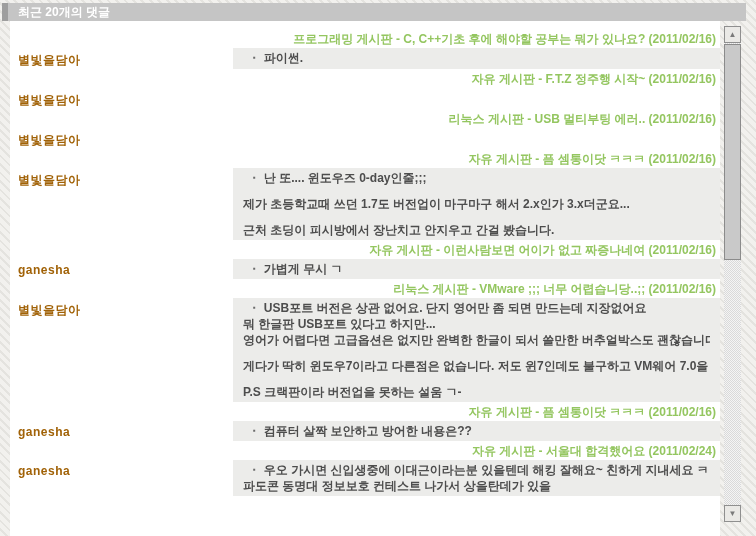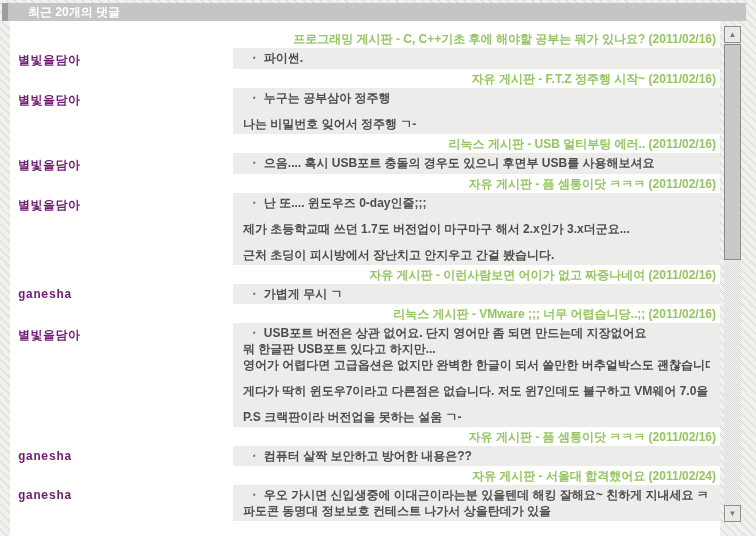--- a/index.html
+++ b/index.html
@@ -5,41 +5,41 @@
   html,body{margin:0;padding:0;}
   body{
     width:756px;height:536px;overflow:hidden;position:relative;
     font-family:"Liberation Sans","DejaVu Sans",sans-serif;
     background:repeating-linear-gradient(45deg,#f2f1ee 0px,#f2f1ee 4px,#e4e3df 4px,#e4e3df 6px);
   }
   
   .titlebar{
     position:absolute;left:2px;top:3px;width:744px;height:18px;
     background:#c5c5c5;color:#ffffff;font-size:12px;font-weight:bold;
-    line-height:18px;box-sizing:border-box;padding-left:26px;
+    line-height:18px;box-sizing:border-box;padding-left:16px;
   }
   .titlebar .accent{
     position:absolute;left:0;top:0;width:6px;height:18px;background:#9e9e9e;
   }
   
   .content{
     position:absolute;left:10px;top:21px;width:710px;height:515px;
     background:#ffffff;overflow:hidden;box-sizing:border-box;padding-top:8px;
   }
   .post-header{
     height:13px;line-height:13px;margin:2px 0 4px 0;
     text-align:right;padding-right:4px;
   }
   .post-header a{
     color:#94c660;font-size:12px;font-weight:bold;text-decoration:none;cursor:pointer;
   }
   .comment-row{display:flex;}
   .author{
     width:223px;box-sizing:border-box;padding:4px 0 0 8px;
-    font-size:12px;font-weight:bold;color:#701a75;letter-spacing:0.5px;font-family:Liberation Mono, monospace;
+    font-size:12px;font-weight:bold;color:#a16207;letter-spacing:0.5px;
   }
   .bubble{
     width:487px;box-sizing:border-box;background:#ececea;
     padding:2px 10px;color:#4d4d4d;font-size:12px;font-weight:bold;
   }
   .c-line{line-height:16px;min-height:16px;white-space:nowrap;overflow:hidden;}
   .c-line.blank{line-height:10px;min-height:10px;}
   .bullet{
     font-size:8px;color:#6b6b6b;margin:0 8px 0 10px;vertical-align:2px;
   }
@@ -85,35 +85,27 @@
     <div class="bubble">
       <div class="c-line"><span class="bullet">▪</span><span>파이썬.</span></div>
     </div>
   </div>
 
   <div class="post-header">
     <a>자유 게시판 - F.T.Z 정주행 시작~ (2011/02/16)</a>
   </div>
   <div class="comment-row">
     <div class="author">별빛을담아</div>
-    <div class="bubble">
-      <div class="c-line"><span class="bullet">▪</span><span>누구는 공부삼아 정주행</span></div>
-      <div class="c-line blank"></div>
-      <div class="c-line">나는 비밀번호 잊어서 정주행 ㄱ-</div>
-    </div>
   </div>
 
   <div class="post-header">
     <a>리눅스 게시판 - USB 멀티부팅 에러.. (2011/02/16)</a>
   </div>
   <div class="comment-row">
     <div class="author">별빛을담아</div>
-    <div class="bubble">
-      <div class="c-line"><span class="bullet">▪</span><span>으음.... 혹시 USB포트 충돌의 경우도 있으니 후면부 USB를 사용해보셔요</span></div>
-    </div>
   </div>
 
   <div class="post-header">
     <a>자유 게시판 - 픔 셈통이닷 ㅋㅋㅋ (2011/02/16)</a>
   </div>
   <div class="comment-row">
     <div class="author">별빛을담아</div>
     <div class="bubble">
       <div class="c-line"><span class="bullet">▪</span><span>난 또.... 윈도우즈 0-day인줄;;;</span></div>
       <div class="c-line blank"></div>

